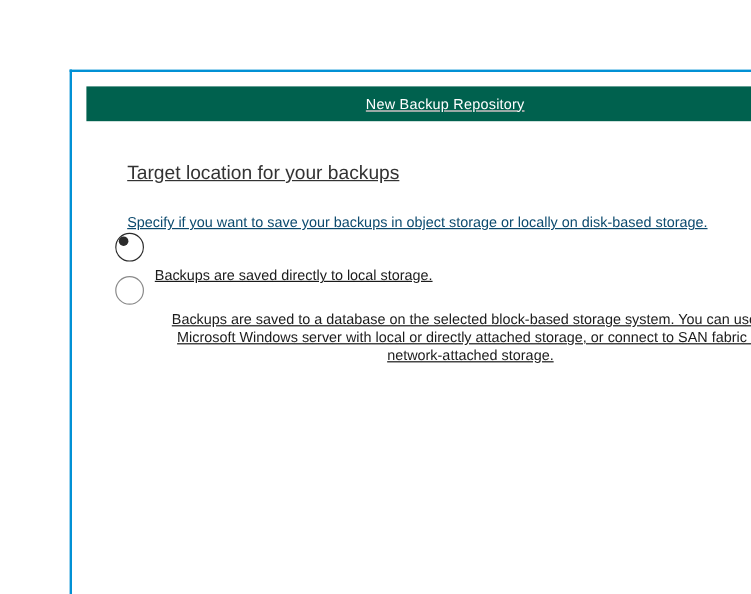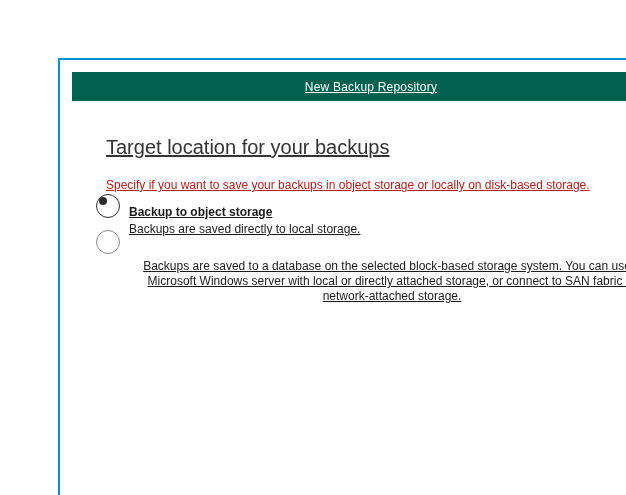--- a/index.html
+++ b/index.html
@@ -27,25 +27,25 @@
   }
   .close-btn {
     position: absolute; right: 0; top: 0;
     width: 44px; height: 29px;
     display: flex; align-items: center; justify-content: center;
     color: #ffffff; font-size: 13px; font-weight: bold;
     cursor: pointer;
   }
   .heading {
     position: absolute; left: 23px; top: 53px;
-    font-size: 20px; font-weight: 400; color: #333333;
+    font-size: 16px; font-weight: 400; color: #333333;
   }
   .intro {
     position: absolute; left: 23px; top: 95px;
-    font-size: 12px; color: #b91c1c;
+    font-size: 12px; color: #0c4a6e;
   }
   .radio-circle {
     position: absolute; left: 24px;
     width: 14px; height: 14px;
     border-radius: 50%;
     background: #ffffff;
   }
   .radio-circle.selected {
     border: 1px solid #2b2b2b;
   }
@@ -95,21 +95,20 @@
   <div class="titlebar">
     <span class="titlebar-text">New Backup Repository</span>
     <span class="close-btn">✕</span>
   </div>
 
   <div class="heading">Target location for your backups</div>
 
   <div class="intro">Specify if you want to save your backups in object storage or locally on disk-based storage.</div>
 
   <span class="radio-circle selected" style="top: 122px;"></span>
-  <span class="radio-label" style="top: 122px;">Backup to object storage</span>
   <div class="radio-desc" style="top: 139px;">Backups are saved directly to local storage.</div>
 
   <span class="radio-circle unselected" style="top: 158px;"></span>
   <div class="radio-desc" style="top: 176px; text-align: center;">Backups are saved to a database on the selected block-based storage system. You can use a Microsoft Windows server with local or directly attached storage, or connect to SAN fabric or network-attached storage.</div>
 
   <div class="separator"></div>
 
   <button class="btn btn-back">Back</button>
   <button class="btn btn-next">Next</button>
   <button class="btn btn-cancel">Specify</button>

